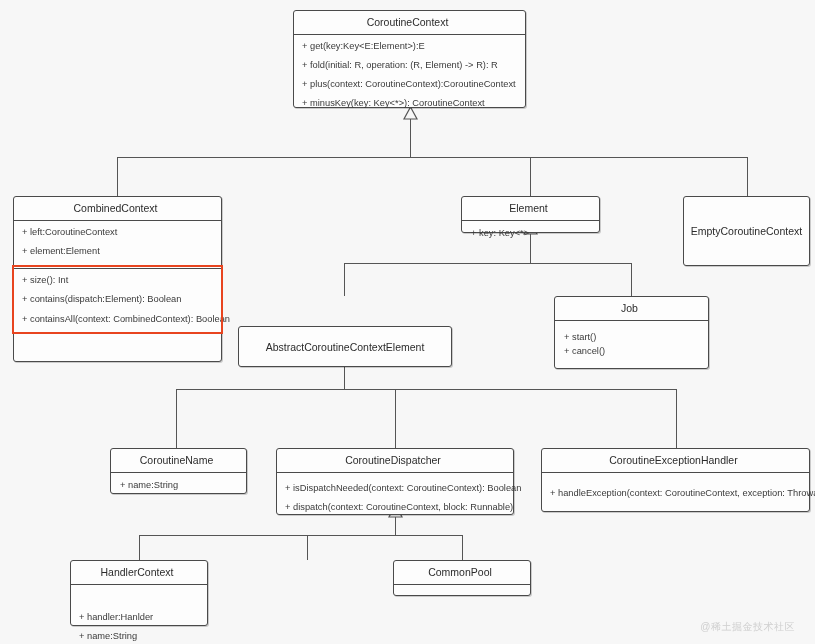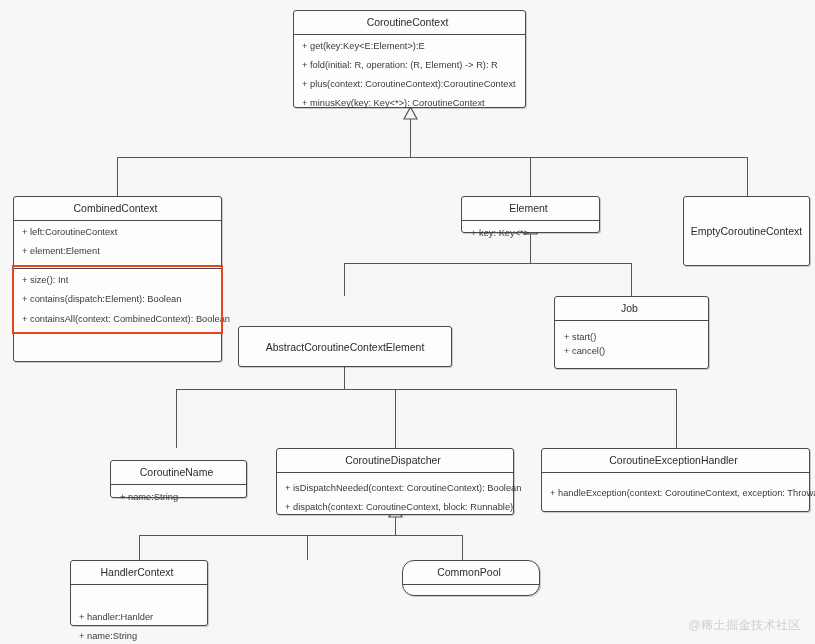--- a/index.html
+++ b/index.html
@@ -86,23 +86,23 @@
     position: absolute;
     box-sizing: border-box;
     border: 2.6px solid #e8441f;
     background: transparent;
     z-index: 5;
     pointer-events: none;
   }
   
   .watermark {
     position: absolute;
-    right: 14px;
+    right: 20px;
     bottom: 10px;
-    font-size: 12px;
+    font-size: 10px;
     color: #cfcfcf;
     letter-spacing: 0.5px;
     z-index: 6;
     user-select: none;
     white-space: nowrap;
   }
 </style>
 </head>
 <body>
 
@@ -197,21 +197,21 @@
 
   <div class="uml-box" style="left:554px; top:296px; width:155px; height:73px;">
     <div class="uml-title">Job</div>
     <div class="uml-sep"></div>
     <div class="uml-section" style="padding:9px 6px 7px 9px;">
       <div class="uml-row dense">+ start()</div>
       <div class="uml-row dense">+ cancel()</div>
     </div>
   </div>
 
-  <div class="uml-box" style="left:110px; top:448px; width:137px; height:38px;margin-top:12px;">
+  <div class="uml-box" style="left:110px; top:448px; width:137px; height:46px;">
     <div class="uml-title">CoroutineName</div>
     <div class="uml-sep"></div>
     <div class="uml-section" style="padding:5px 6px 4px 9px;">
       <div class="uml-row dense">+ name:String</div>
     </div>
   </div>
 
   <div class="uml-box" style="left:276px; top:448px; width:238px; height:67px;">
     <div class="uml-title">CoroutineDispatcher</div>
     <div class="uml-sep"></div>
@@ -232,21 +232,21 @@
   <div class="uml-box" style="left:70px; top:560px; width:138px; height:66px;">
     <div class="uml-title">HandlerContext</div>
     <div class="uml-sep"></div>
     <div class="uml-section" style="padding:23px 6px 7px 8px;">
       <div class="uml-row">+ handler:Hanlder</div>
       <div class="uml-row">+ name:String</div>
     </div>
   </div>
 
 
-  <div class="uml-box" style="left:402px; top:560px; width:138px; height:36px;border-radius:12px;">
+  <div class="uml-box" style="left:393px; top:560px; width:138px; height:36px;">
     <div class="uml-title">CommonPool</div>
     <div class="uml-sep"></div>
     <div class="uml-section empty-sec" style="height:14px;"></div>
   </div>
 
   <div class="watermark">@稀土掘金技术社区</div>
 
 </div>
 
 </body></html>

